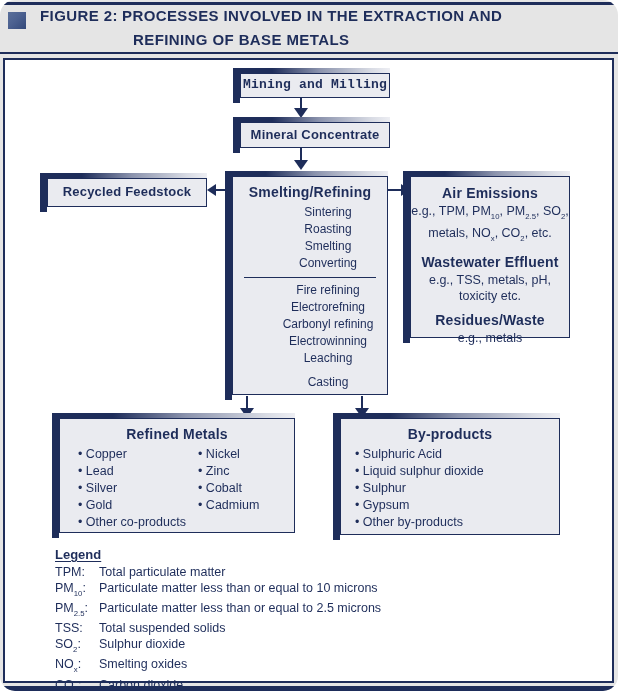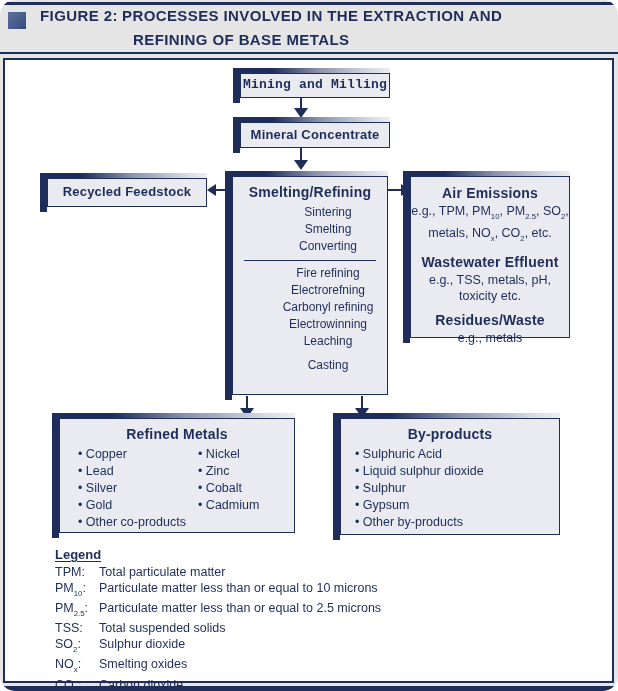--- a/index.html
+++ b/index.html
@@ -141,20 +141,21 @@
   <div class="conn-h" style="left:214px;top:189px;width:18px;"></div>
   <div class="head-left" style="left:207px;top:184px;"></div>
 
   <div class="conn-h" style="left:388px;top:189px;width:14px;"></div>
   <div class="head-right" style="left:401px;top:184px;"></div>
 
   <div class="fbox box-smelting">
     <div class="fbox-title">Smelting/Refining</div>
     <div class="steps-a">
       <div class="step">Sintering</div>
+      <div class="step">Roasting</div>
       <div class="step">Smelting</div>
       <div class="step">Converting</div>
     </div>
     <div class="divider"></div>
     <div class="steps-b">
       <div class="step">Fire refining</div>
       <div class="step">Electrorefning</div>
       <div class="step">Carbonyl refining</div>
       <div class="step">Electrowinning</div>
       <div class="step">Leaching</div>

